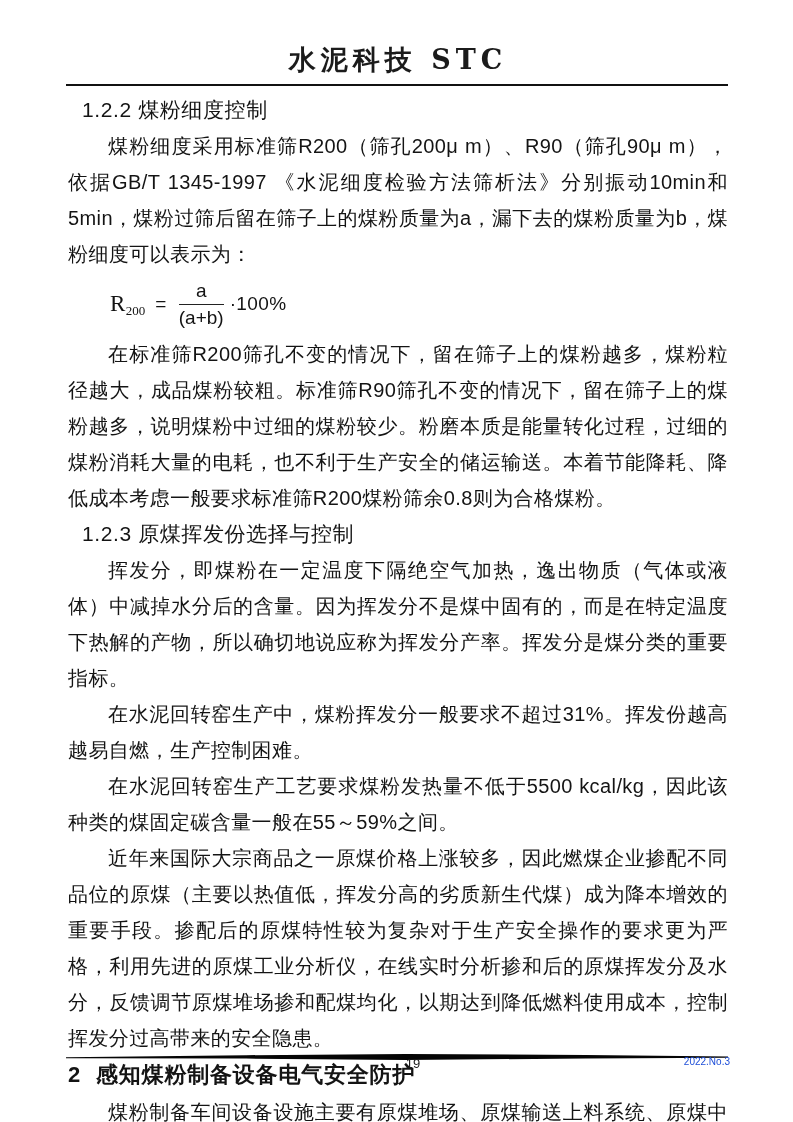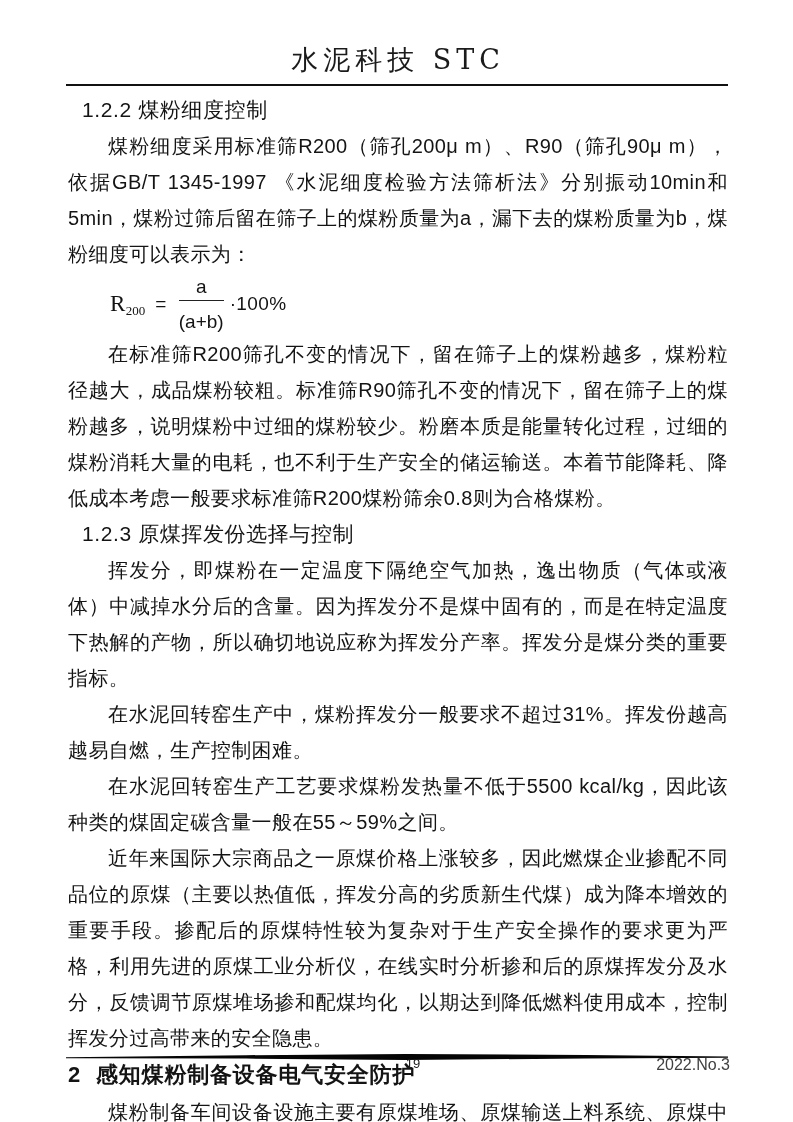--- a/index.html
+++ b/index.html
@@ -10,21 +10,21 @@
     margin:0 auto;
     font-family:"Liberation Sans","DejaVu Sans",sans-serif;
     color:#141414;
     overflow:hidden;
   }
   
   .journal-header{
     position:absolute;top:42px;left:68px;width:660px;
     text-align:center;
     font-family:"DejaVu Serif","Liberation Serif",serif;
-    font-size:27px;font-weight:400;letter-spacing:5px;
+    font-size:27px;font-weight:700;letter-spacing:5px;
     color:#1b1b1b;
   }
   .header-rule{
     position:absolute;top:84px;left:66px;width:662px;height:2.4px;
     background:#111;
   }
   
   .body-col{
     position:absolute;top:92px;left:68px;width:660px;
     font-size:20px;line-height:36px;
@@ -51,39 +51,39 @@
   .f-eq{font-size:19px;margin:0 12px 0 10px;}
   .frac{
     display:inline-flex;flex-direction:column;align-items:center;
     font-size:19px;line-height:1.25;letter-spacing:0;
   }
   .frac .num{
     padding:0 4px 1px 4px;
     border-bottom:1.6px solid #222;
     align-self:stretch;text-align:center;
   }
-  .frac .den{padding-top:9px;}
+  .frac .den{padding-top:1px;}
   .f-mult{font-size:19px;margin-left:6px;}
   
   .h2-row{
     display:flex;font-weight:700;font-size:22px;line-height:38px;
     text-align:left;letter-spacing:0.8px;
   }
   .h2-num{width:28px;flex:0 0 auto;}
   
   .footer-rule{
     position:absolute;top:1047px;left:66px;width:662px;height:8px;
   }
   .footer-page{
     position:absolute;top:1056px;left:83px;width:660px;
     text-align:center;font-size:13px;color:#1a1a1a;
   }
   .footer-issue{
     position:absolute;top:1056px;right:63px;
-    font-size:16px;color:#404040;
+    font-size:10px;color:#1d4ed8;
   }
 </style>
 </head>
 <body>
 
 <div class="page">
 
   <div class="journal-header">水泥科技 STC</div>
 
   <div class="header-rule"></div>

